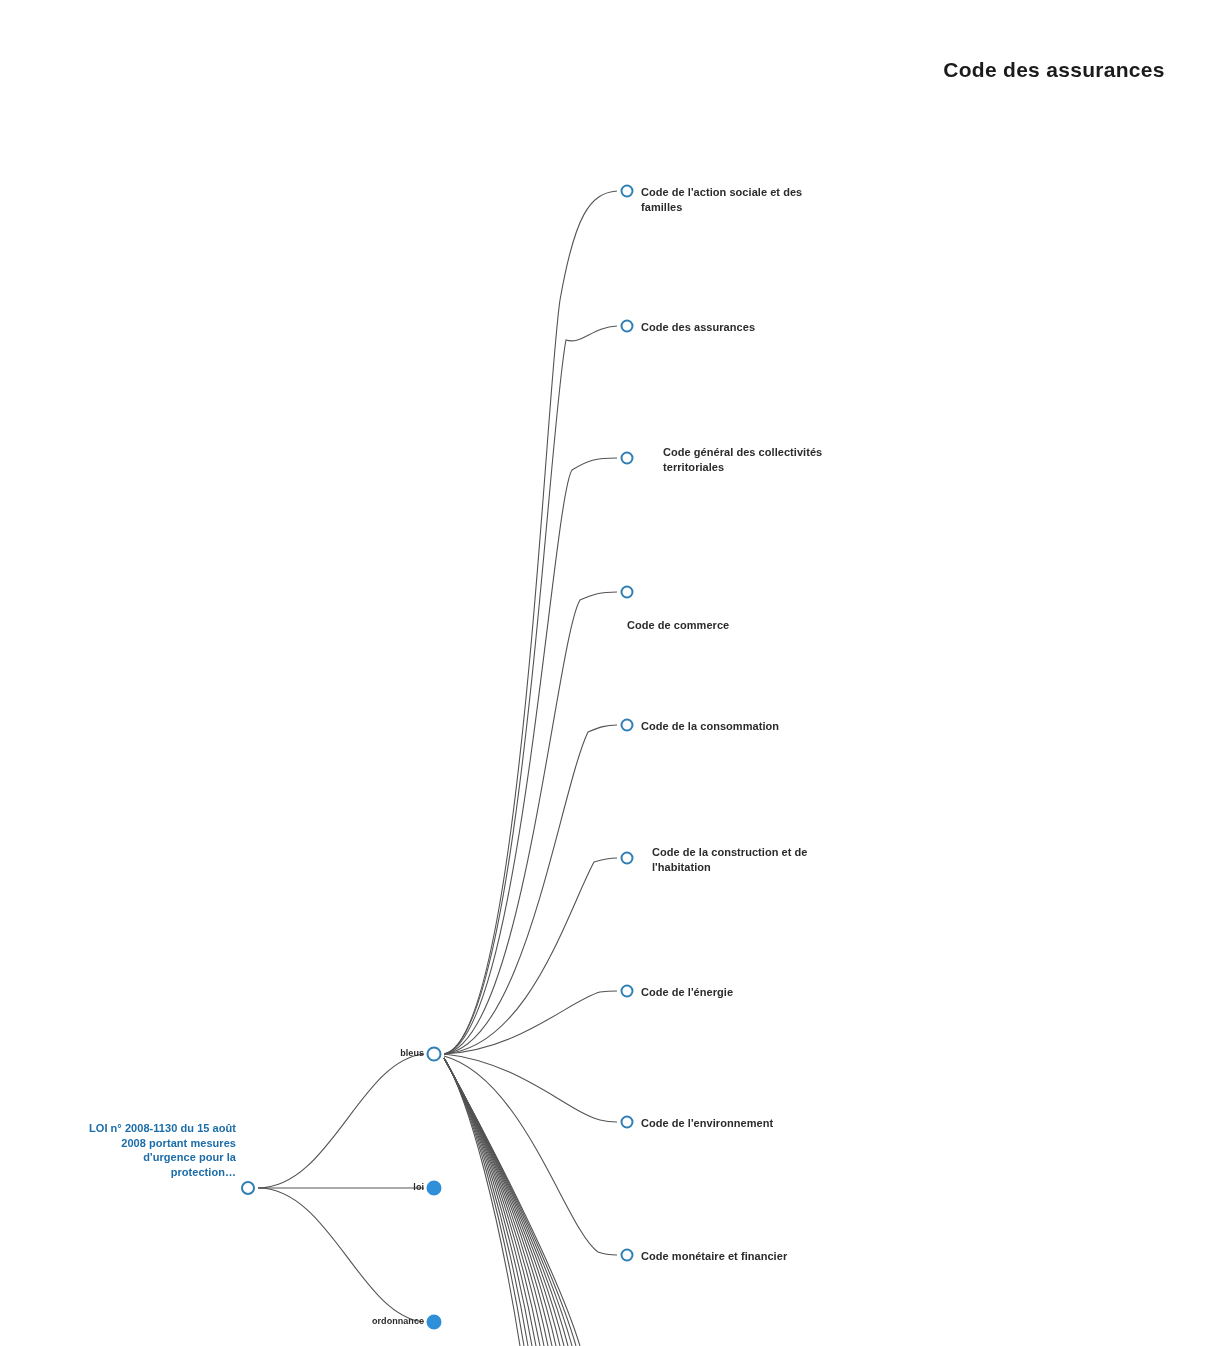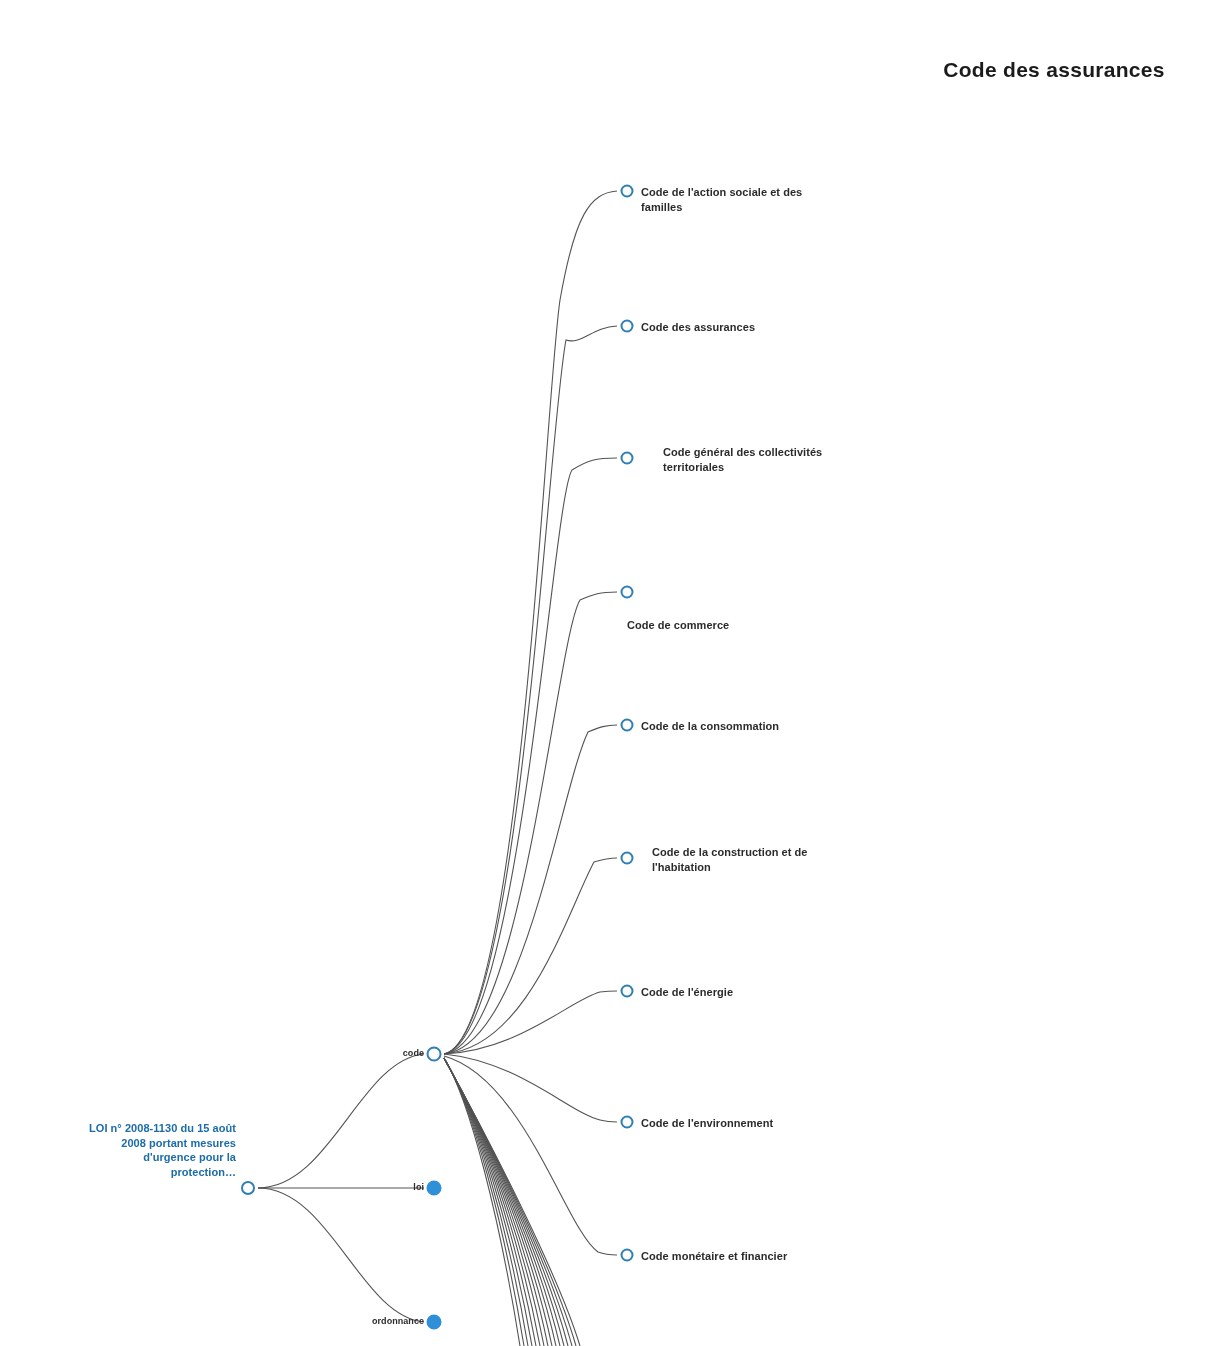--- a/index.html
+++ b/index.html
@@ -165,21 +165,21 @@
       <circle cx="627" cy="725" r="5.5" fill="#ffffff" stroke="#2f7fb5" stroke-width="2"></circle>
       <circle cx="627" cy="858" r="5.5" fill="#ffffff" stroke="#2f7fb5" stroke-width="2"></circle>
       <circle cx="627" cy="991" r="5.5" fill="#ffffff" stroke="#2f7fb5" stroke-width="2"></circle>
       <circle cx="627" cy="1122" r="5.5" fill="#ffffff" stroke="#2f7fb5" stroke-width="2"></circle>
       <circle cx="627" cy="1255" r="5.5" fill="#ffffff" stroke="#2f7fb5" stroke-width="2"></circle>
     </g>
   </svg>
 
   <div class="node-label left blue" style="left:86px; top:1121px; width:150px;">LOI n° 2008-1130 du 15 août 2008 portant mesures d'urgence pour la protection…</div>
 
-  <div class="node-label left tiny" style="left:354px; top:1048px; width:70px;">code</div>
+  <div class="node-label left tiny" style="left:354px; top:1048px; width:70px;">bleus</div>
   <div class="node-label left tiny" style="left:354px; top:1182px; width:70px;">loi</div>
   <div class="node-label left tiny" style="left:334px; top:1316px; width:90px;">ordonnance</div>
 
   <div class="node-label right" style="left:641px; top:185px; width:165px;">Code de l'action sociale et des familles</div>
   <div class="node-label right" style="left:641px; top:320px; width:165px;">Code des assurances</div>
   <div class="node-label right" style="left:641px; top:445px; width:165px;margin-left:22px;">Code général des collectivités territoriales</div>
   <div class="node-label right" style="left:627px; top:586px; width:165px;margin-top:32px;">Code de commerce</div>
   <div class="node-label right" style="left:641px; top:719px; width:165px;">Code de la consommation</div>
   <div class="node-label right" style="left:641px; top:845px; width:165px;margin-left:11px;">Code de la construction et de l'habitation</div>
   <div class="node-label right" style="left:641px; top:985px; width:165px;">Code de l'énergie</div>

